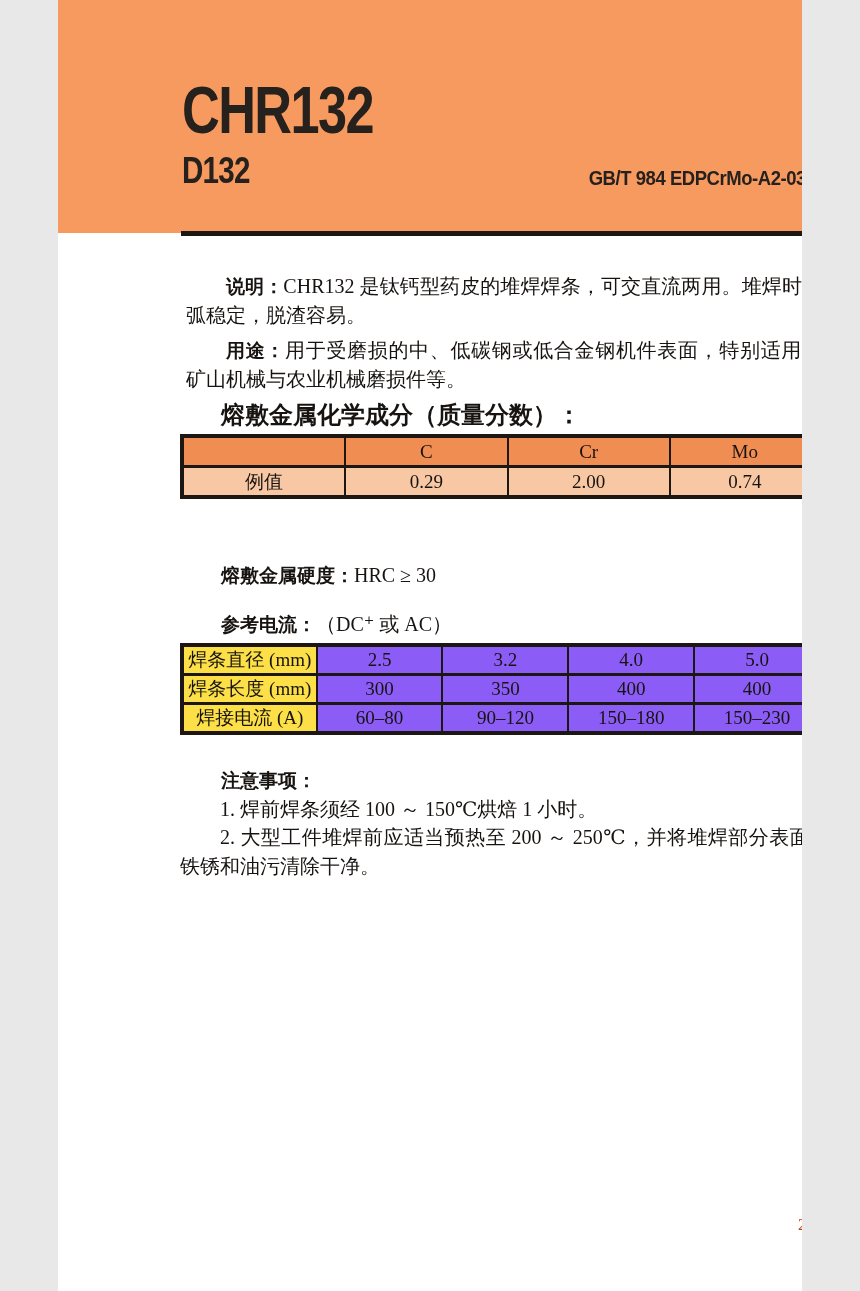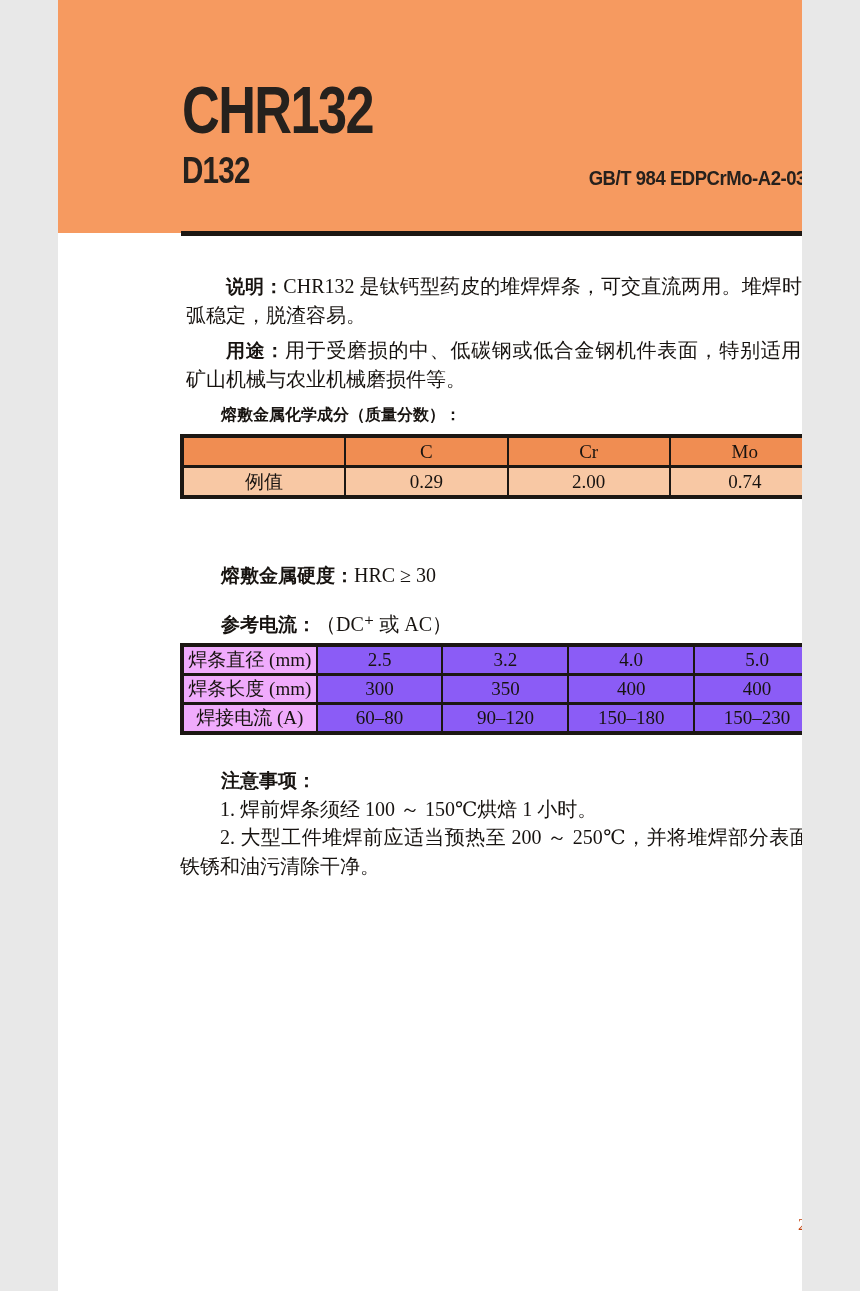--- a/index.html
+++ b/index.html
@@ -25,32 +25,32 @@
     font-family:"Liberation Sans","DejaVu Sans",sans-serif;font-weight:700;
     color:#26211d;transform:scaleX(0.88);transform-origin:right top;letter-spacing:-0.5px;
   }
   .header-rule{position:absolute;left:123px;top:231px;width:667px;height:5px;background:#1c1713;}
   
   .desc{position:absolute;left:122px;top:266px;width:648px;font-size:20px;line-height:29px;text-align:justify;}
   .desc p{margin:6px;text-indent:2em;}
   .hei{font-family:"DejaVu Sans","Liberation Sans",sans-serif;font-weight:700;font-size:19px;}
   
   .chem-title-row{position:absolute;left:122px;top:402px;width:646px;height:26px;}
-  .chem-title{position:absolute;left:41px;top:0;font-size:16px;line-height:26px;}
+  .chem-title{position:absolute;left:41px;top:0;font-size:24px;line-height:26px;}
   .chem-unit{position:absolute;right:0;top:2px;font-size:19px;font-style:italic;}
   .data-table{border-collapse:collapse;table-layout:fixed;width:643px;
     font-size:19px;color:#171310;}
   .data-table td{border:2px solid #1c1713;border-top-width:3px;border-bottom-width:3px;
     text-align:center;vertical-align:middle;padding:0;}
   .chem-table{position:absolute;left:122px;top:434px;border:4px solid #1c1713;}
   .chem-table td{height:27px;background:#F8C8A4;}
   .chem-table tr.hdr td{background:#F08D52;}
   .cur-table{position:absolute;left:122px;top:643px;border:4px solid #1c1713;}
   .cur-table td{height:25px;background:#8b5cf6;}
-  .cur-table td.rowlab{background:#f0abfc;margin-left:24px;}
+  .cur-table td.rowlab{background:#fde047;margin-left:24px;}
   
   .hardness{position:absolute;left:163px;top:562px;font-size:20px;line-height:26px;}
   .current-line{position:absolute;left:163px;top:611px;font-size:20px;line-height:26px;}
   
   .notes{position:absolute;left:122px;top:766px;width:650px;font-size:20px;line-height:28.5px;text-align:justify;}
   .notes .notes-title{margin:0 0 0 41px;text-indent:0;}
   .notes p{margin:0;text-indent:2em;}
   
   .side-tab{
     position:absolute;left:798px;top:522px;width:44px;height:165px;background:#CC5E2B;

